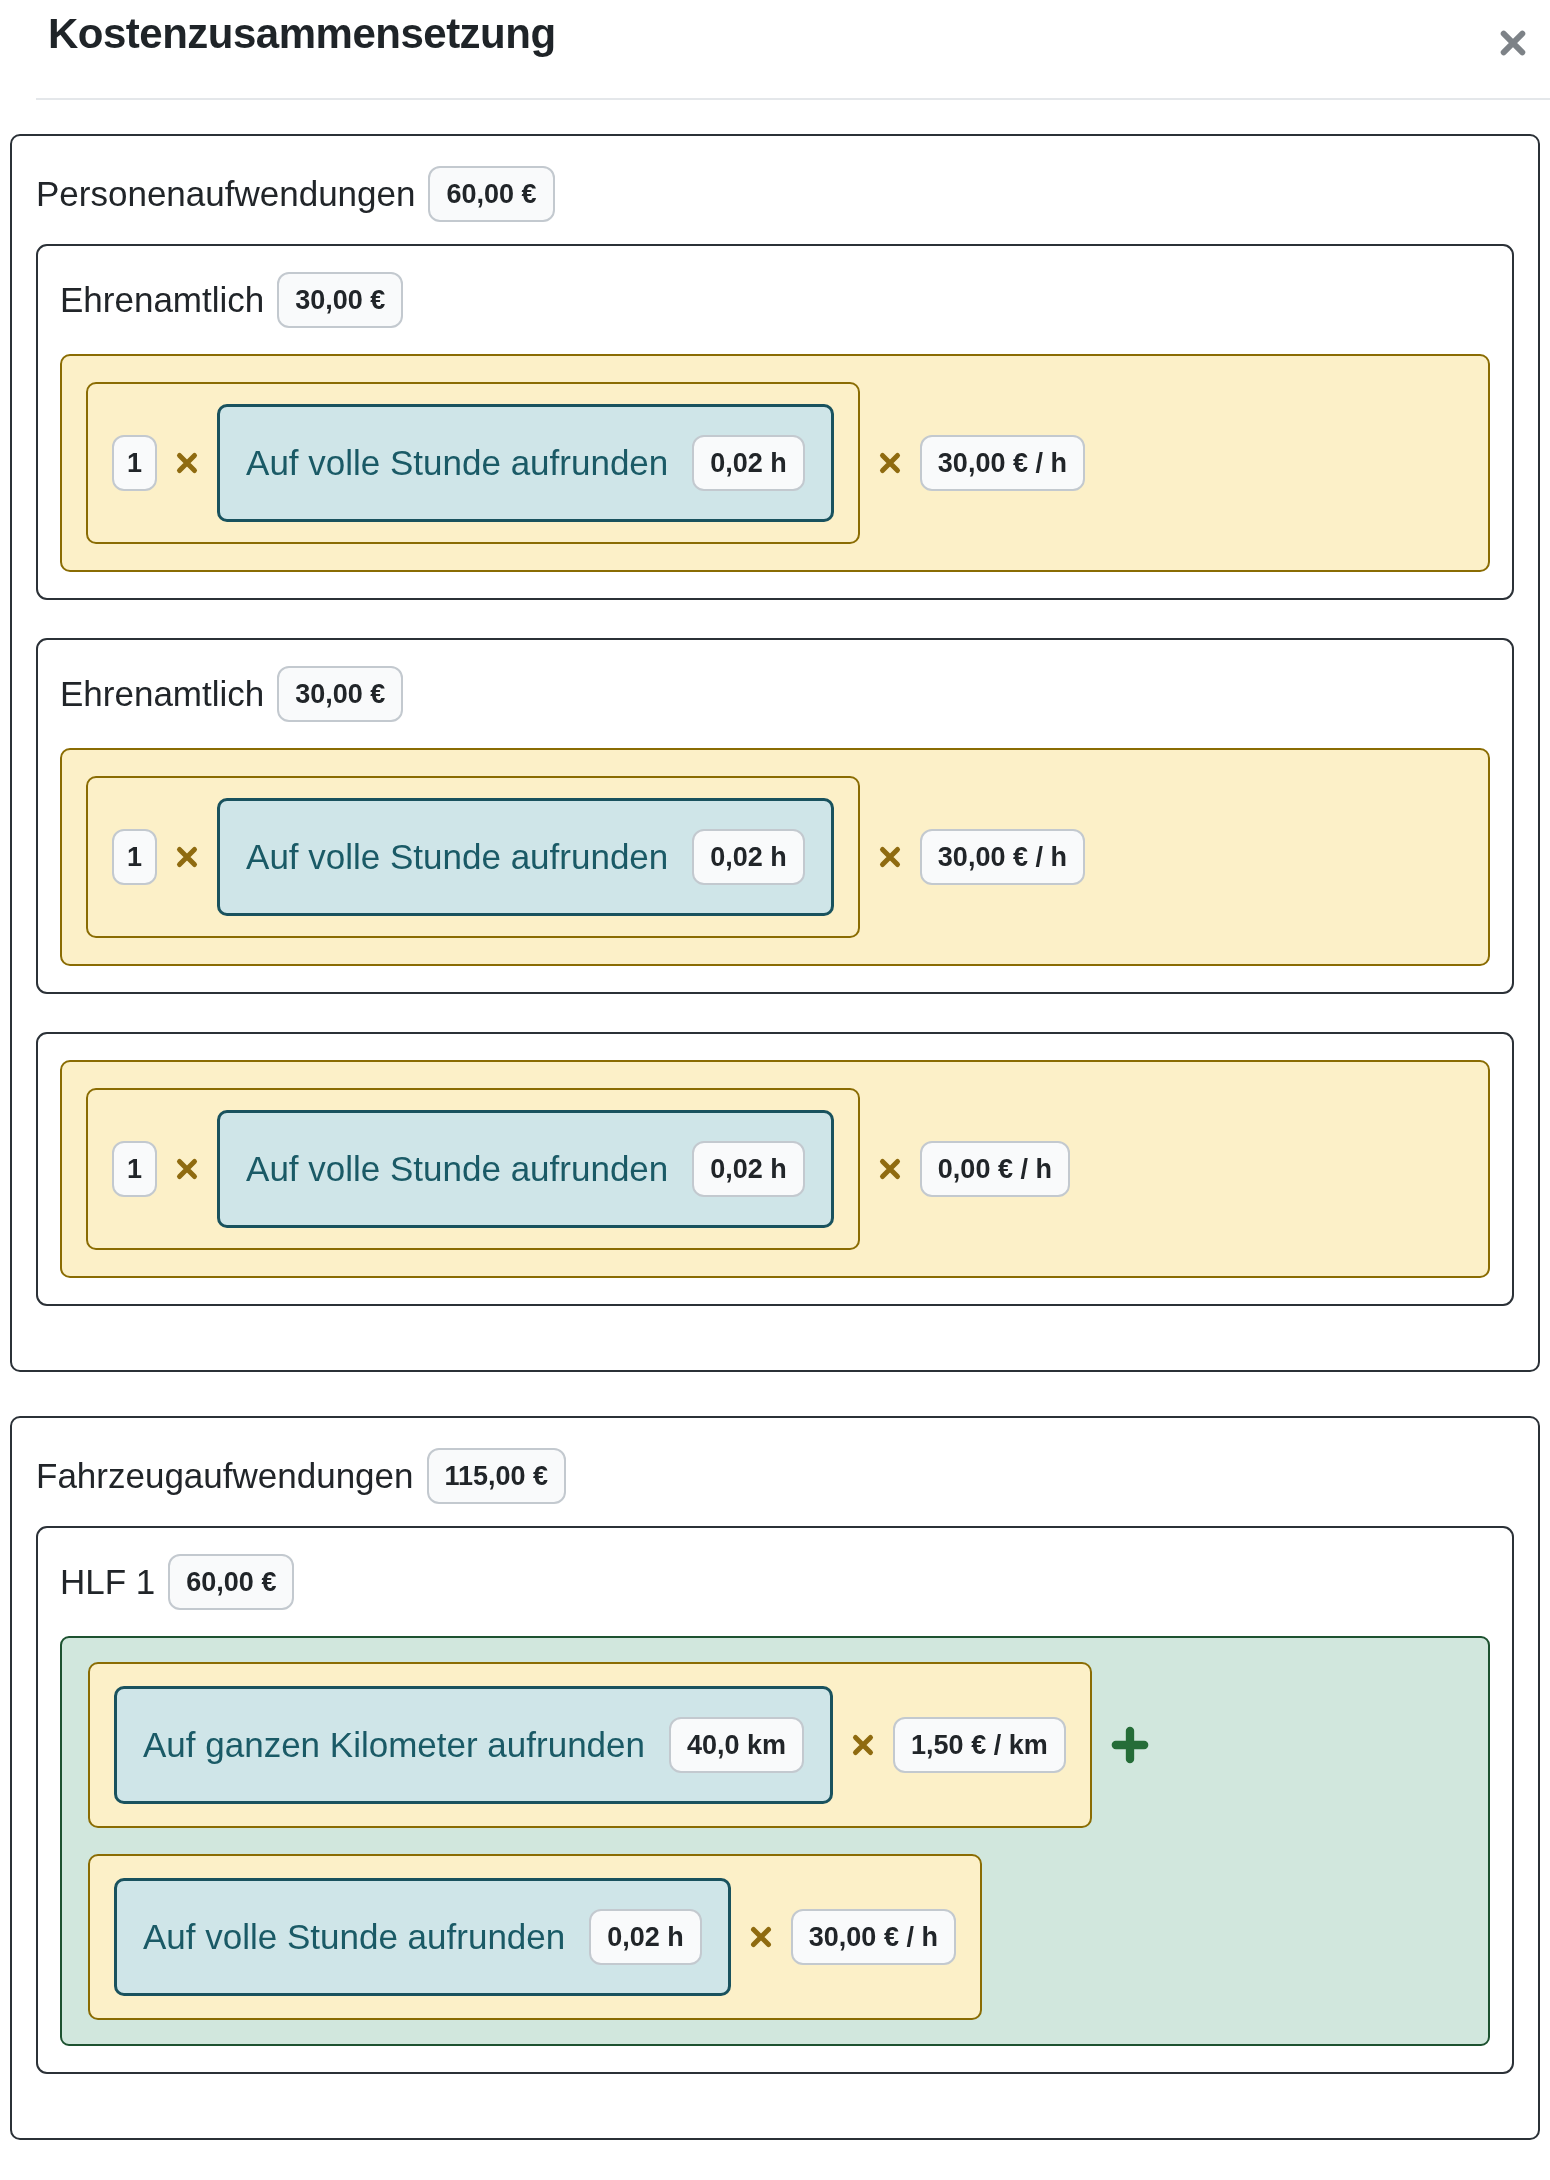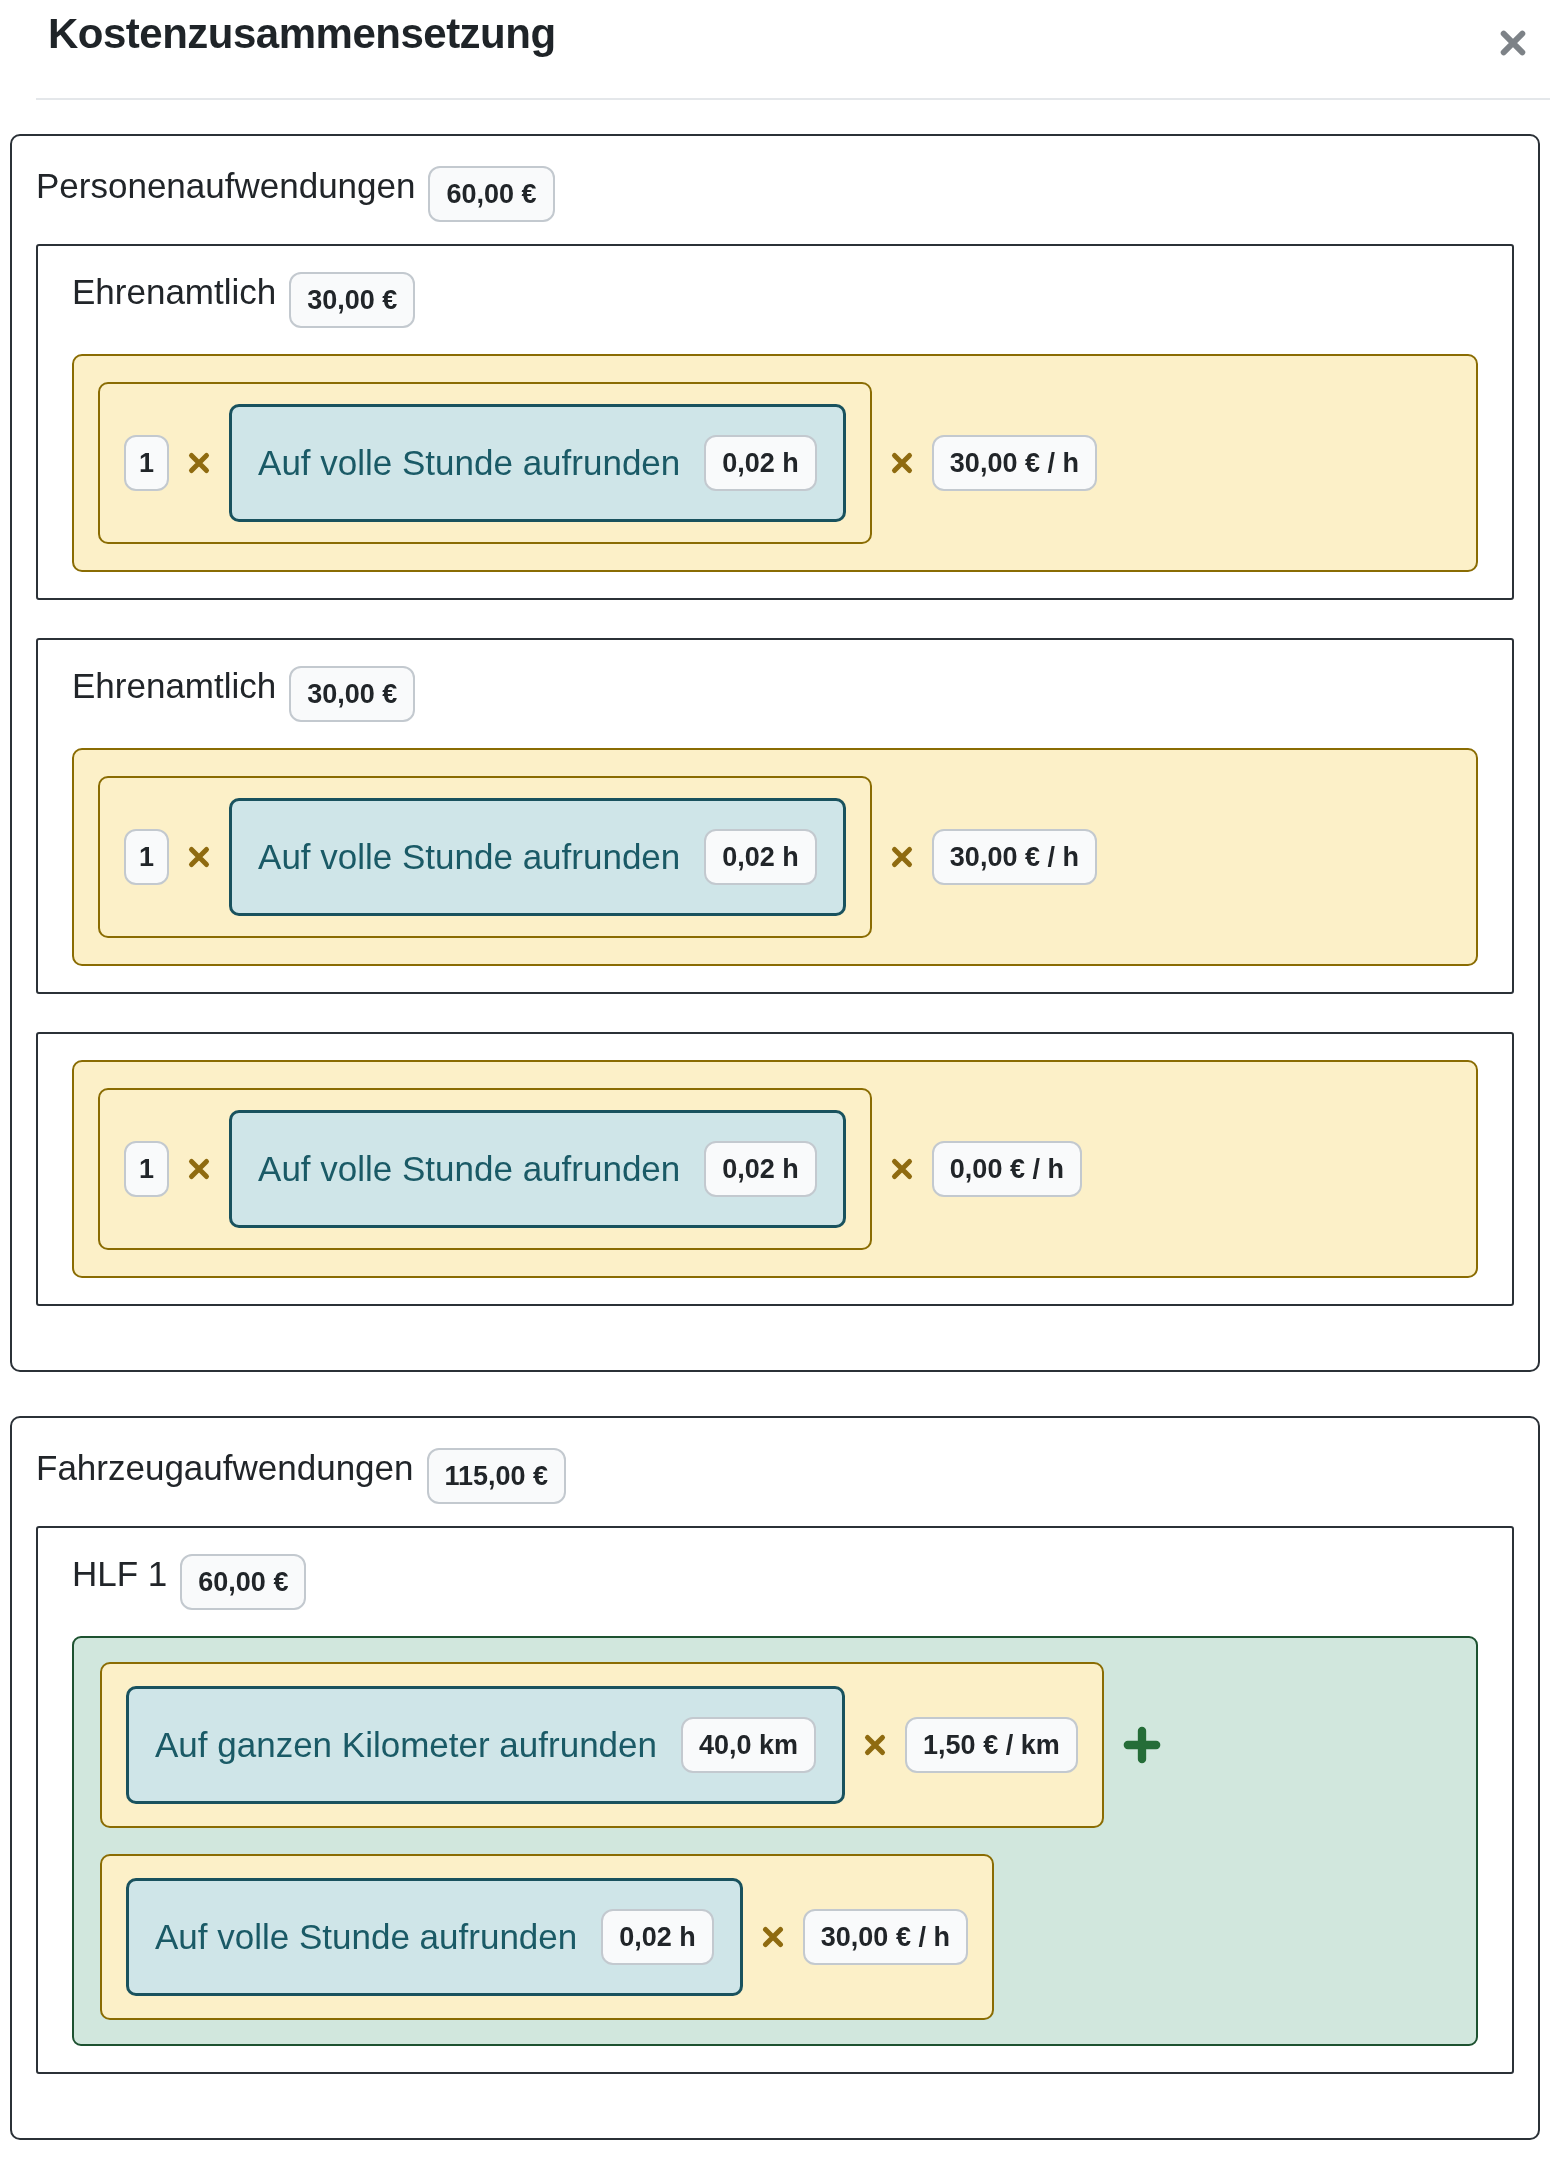--- a/index.html
+++ b/index.html
@@ -55,21 +55,21 @@
   .section {
     border: 2px solid #2b3137;
     border-radius: 10px;
     background: #fff;
     padding: 30px 24px 64px 24px;
   }
   .section + .section { margin-top: 44px; }
 
   .label-row {
     display: flex;
-    align-items: flex-start;
+    align-items: center;
     gap: 13px;
     font-size: 35px;
   }
   .section > .label-row { margin-bottom: 22px; }
   .group  > .label-row { margin-bottom: 26px; }
   .label { color: #212529; white-space: nowrap; }
 
   .badge {
     background: #f9fafb;
     border: 2px solid #c3c9cf;
@@ -78,22 +78,22 @@
     font-size: 27px;
     font-weight: 700;
     line-height: 40px;
     color: #212529;
     white-space: nowrap;
   }
   .badge.count { padding: 6px 13px; }
 
   .group {
     border: 2px solid #2b3137;
-    border-radius: 3px;
-    padding: 26px 34px;
+    border-radius: 11px;
+    padding: 26px 22px;
     background: #fff;
   }
   .group + .group { margin-top: 38px; }
 
   
   .yellow-box {
     background: #fcf0c8;
     border: 2px solid #8a6c03;
     border-radius: 10px;
     display: flex;

